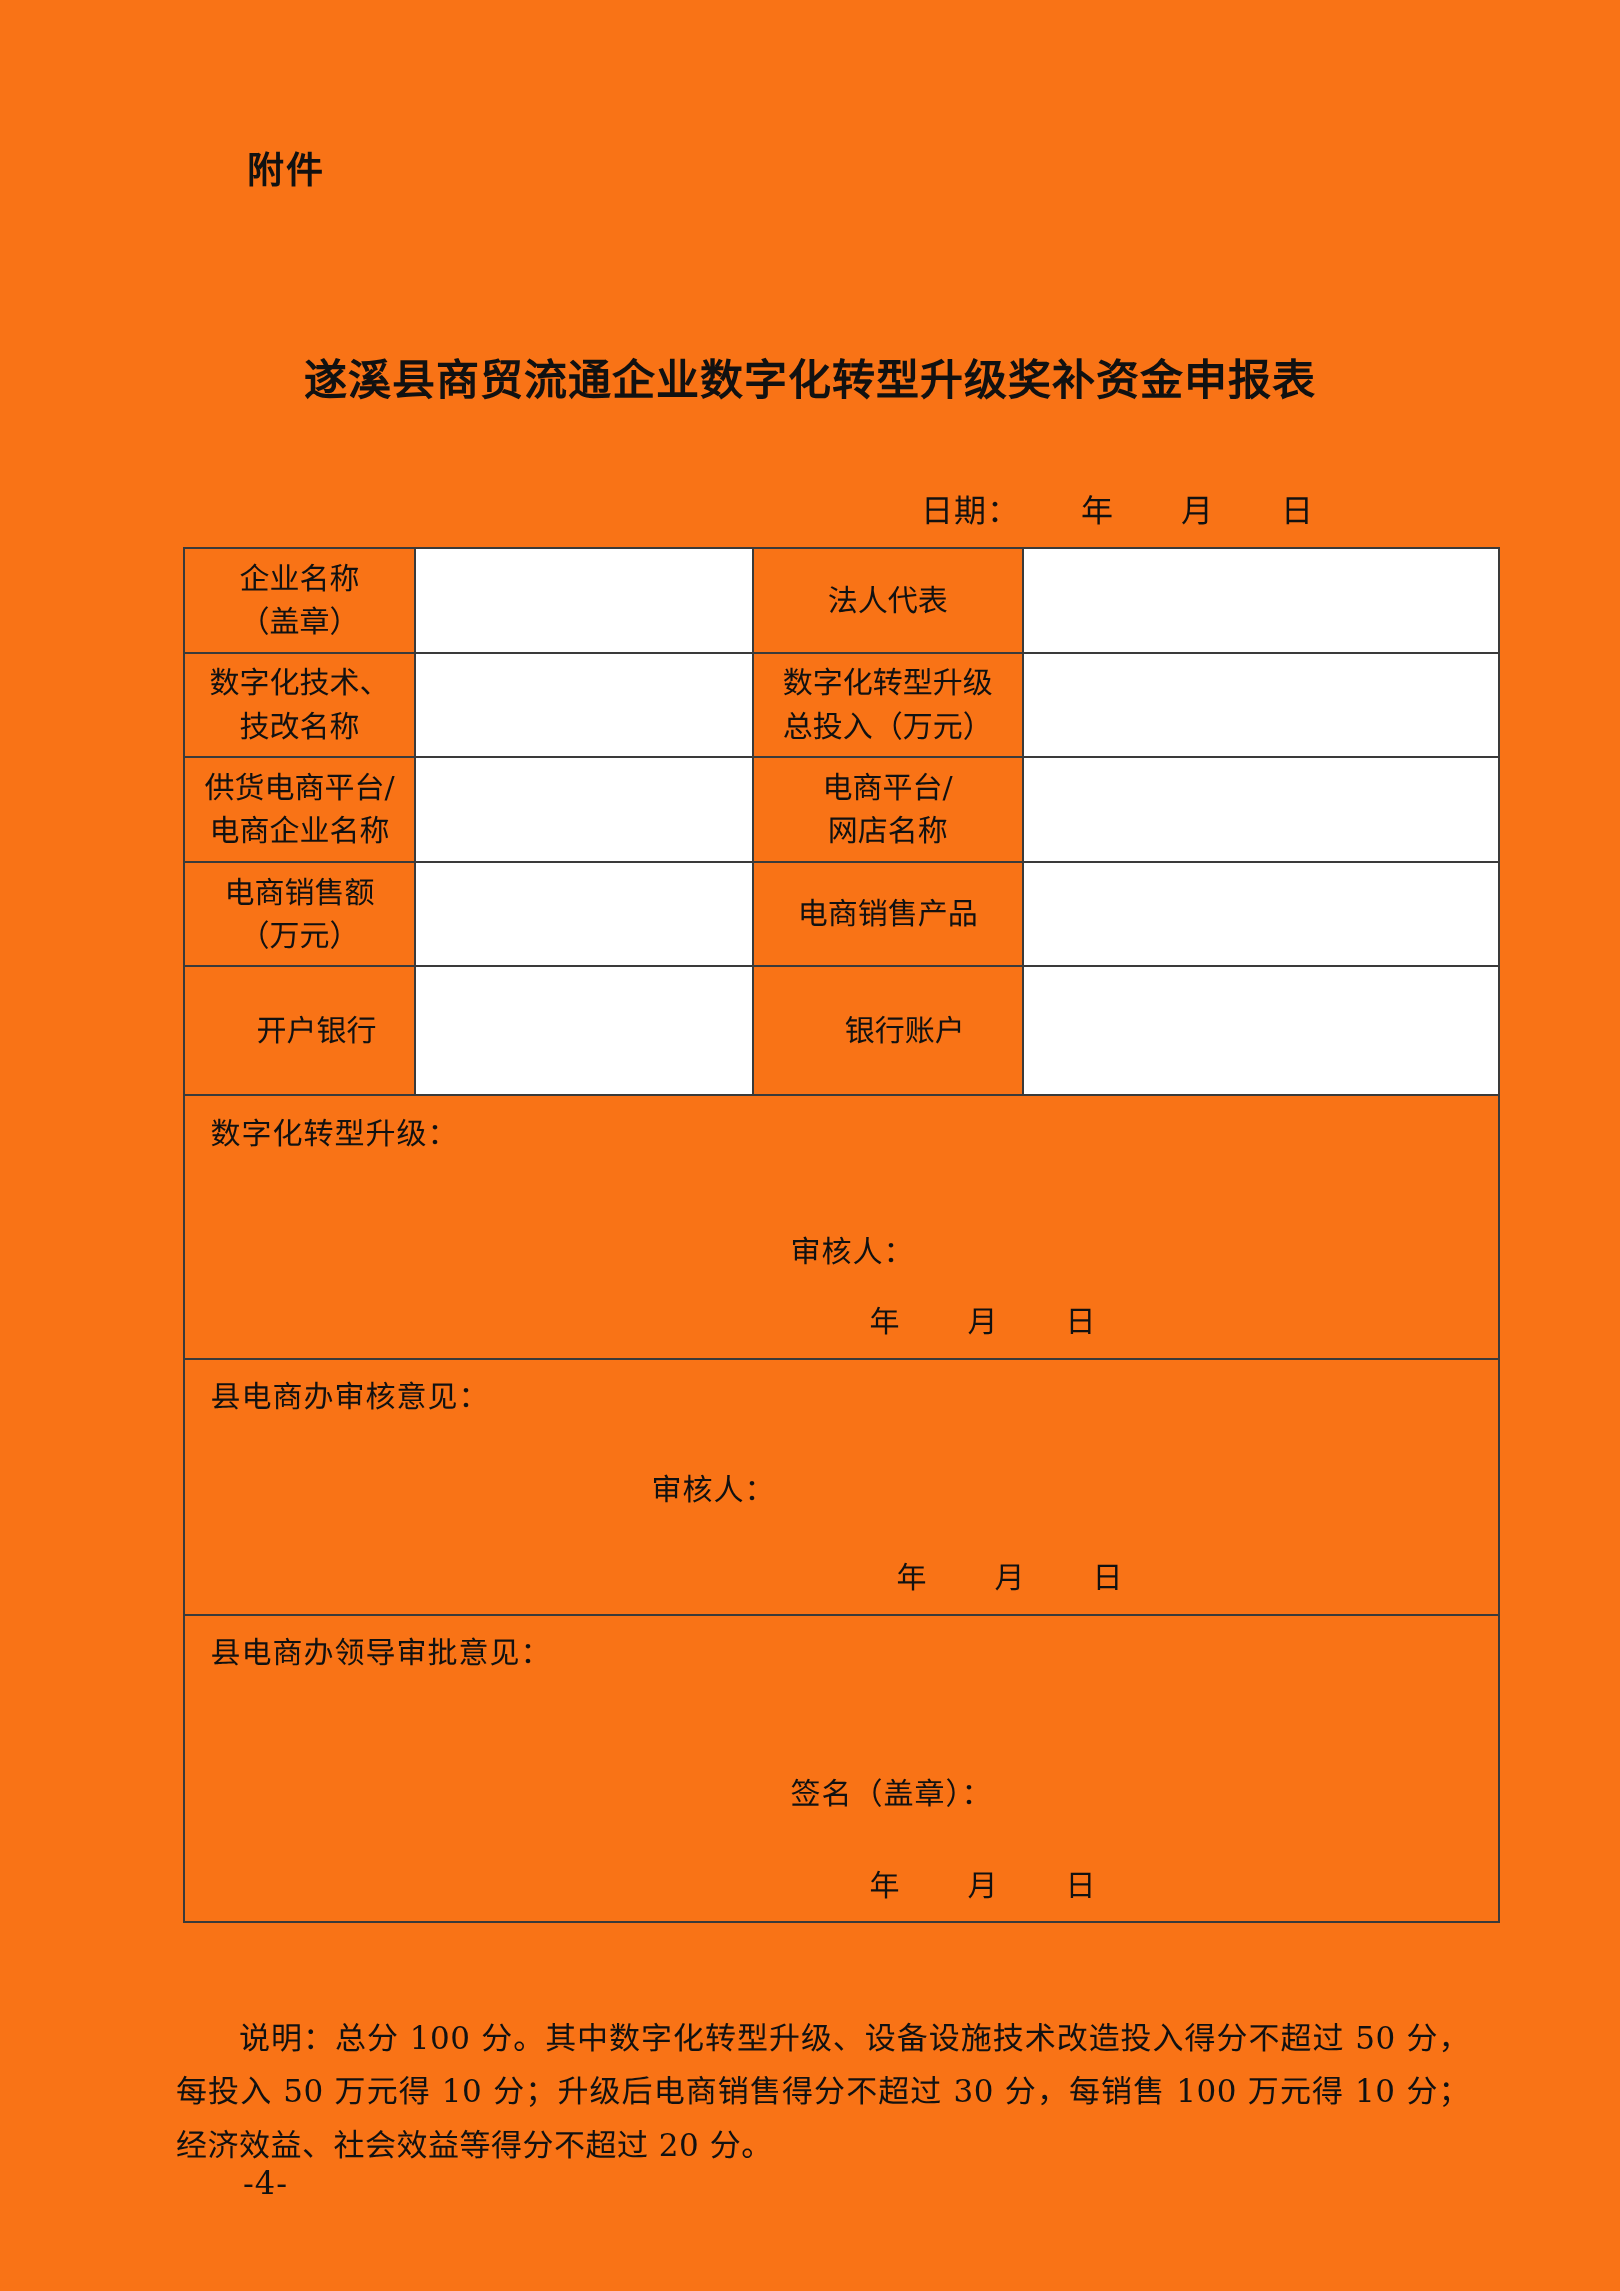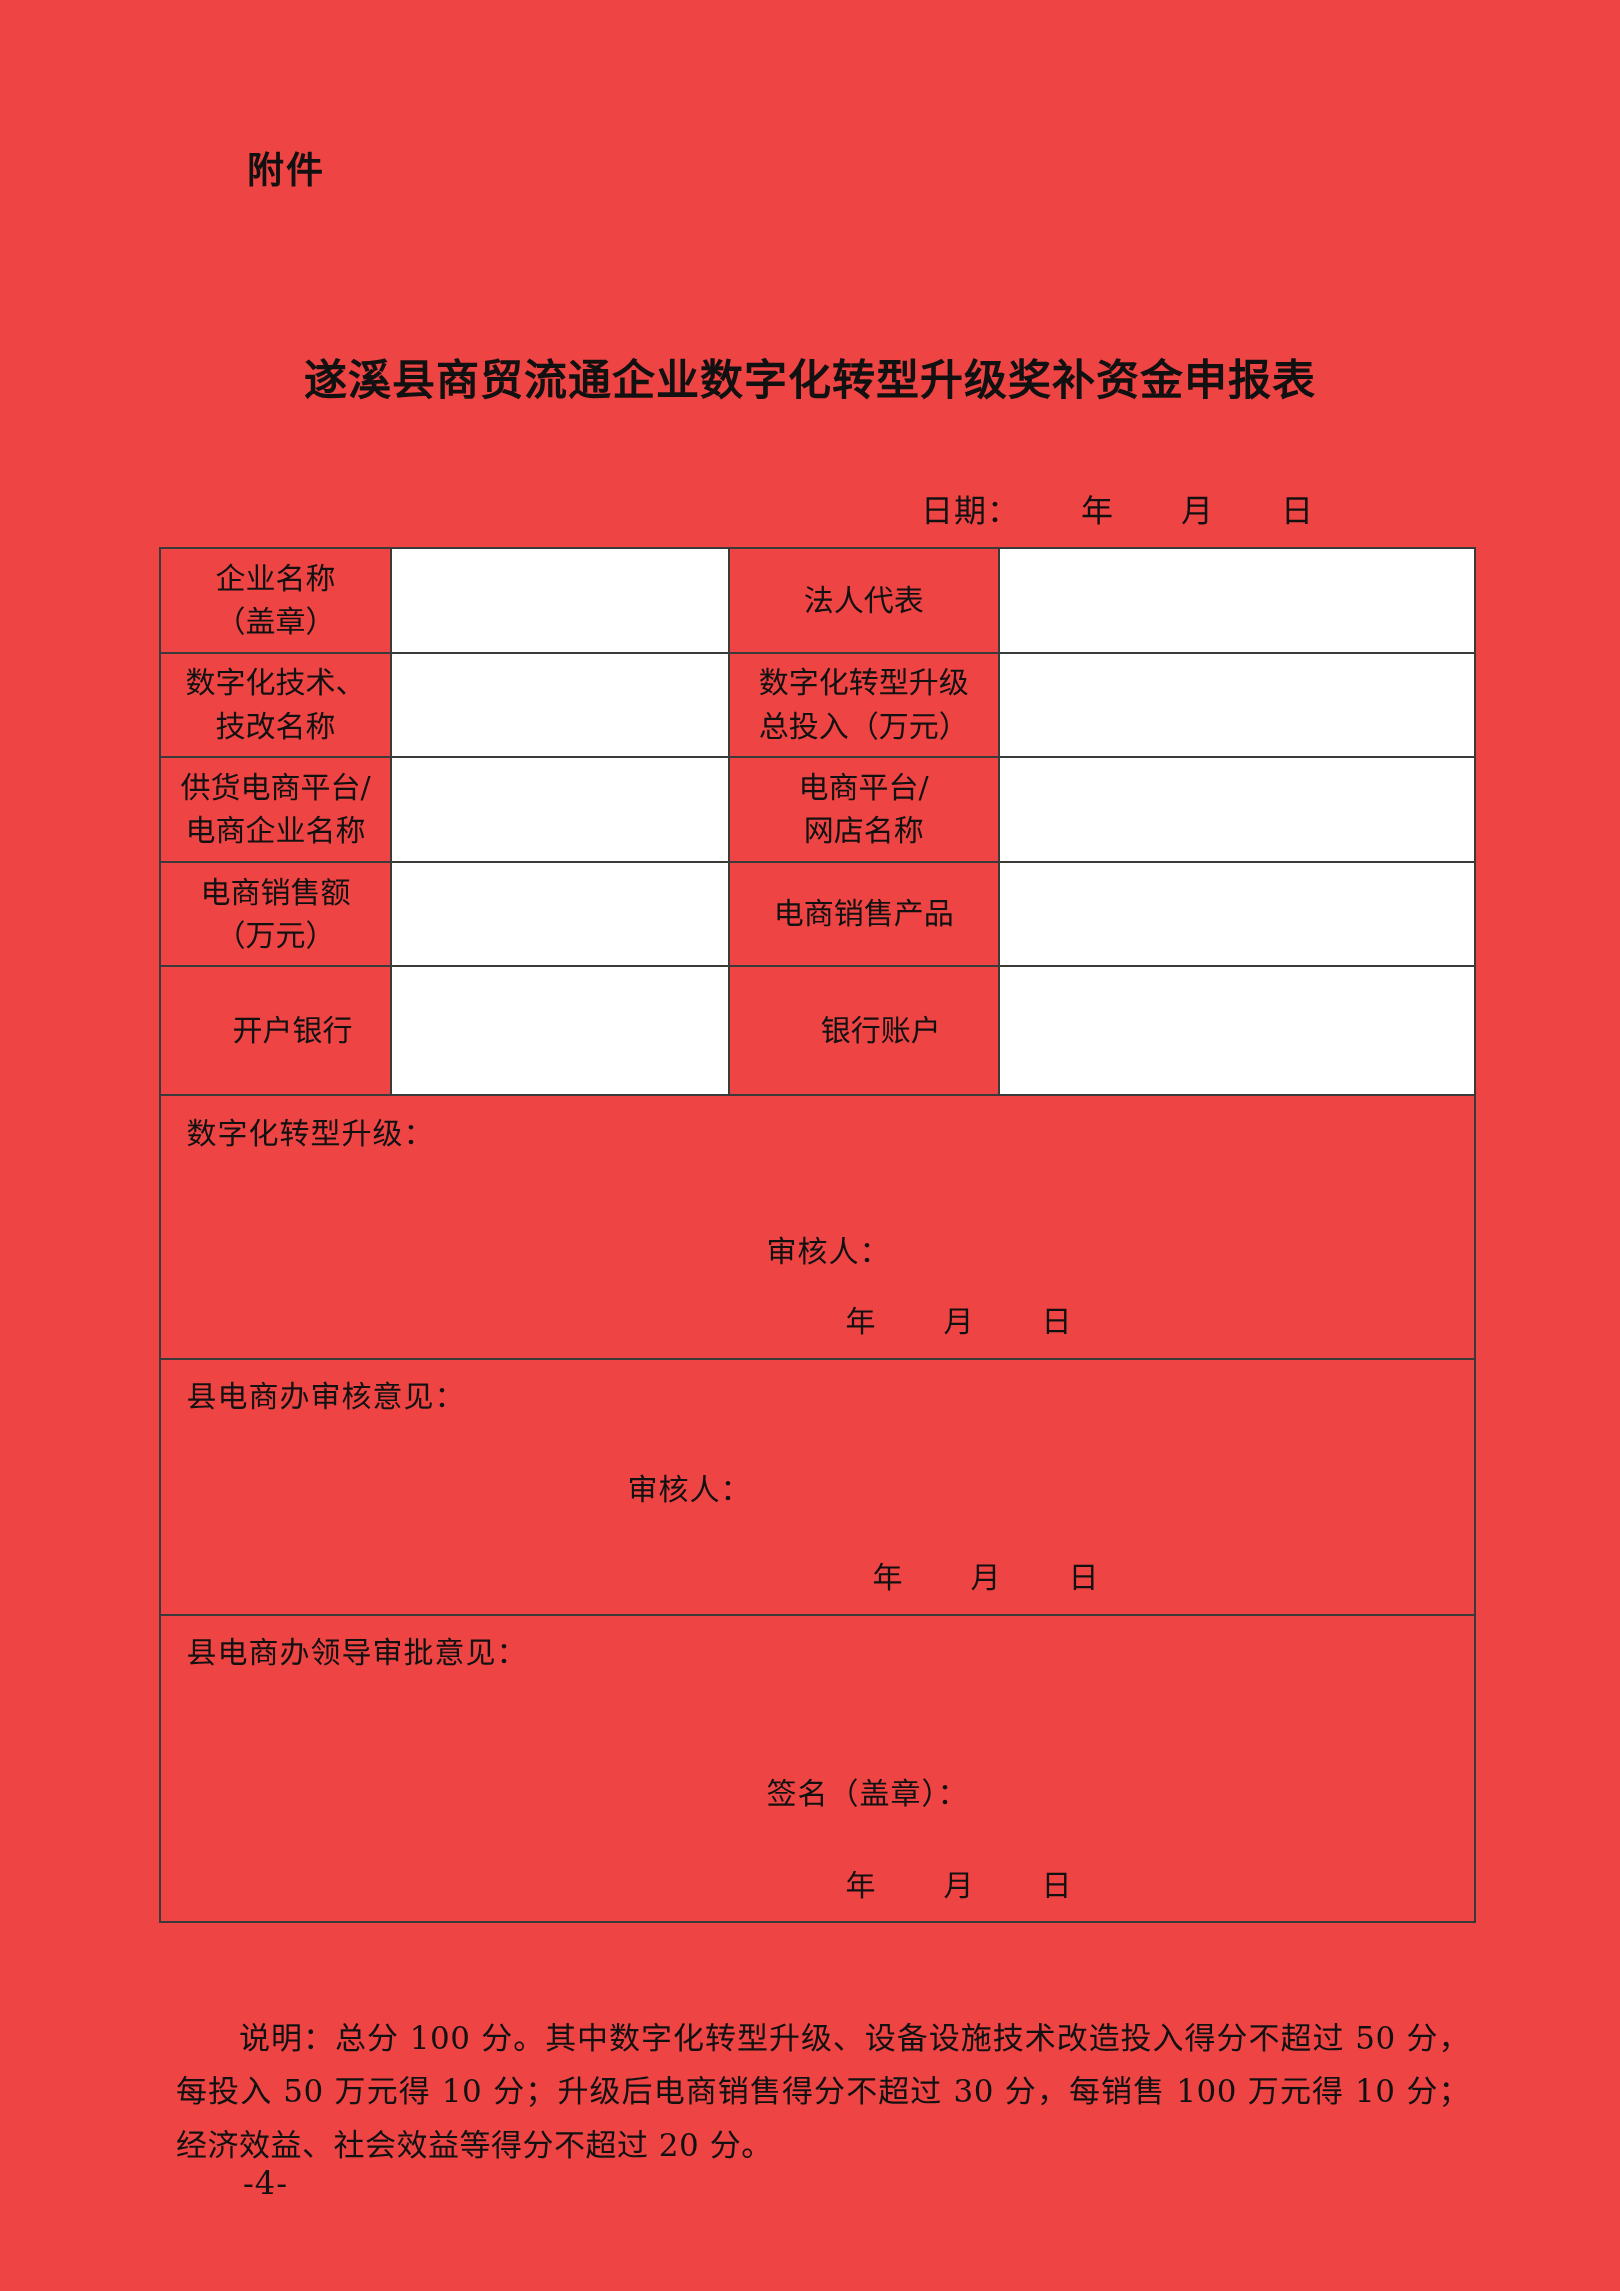--- a/index.html
+++ b/index.html
@@ -5,21 +5,21 @@
 <style>
   html, body {
     margin: 0;
     padding: 0;
     background: #ffffff;
   }
   .page {
     position: relative;
     width: 1620px;
     height: 2292px;
-    background: #ef4444;
+    background: #f97316;
     font-family: "DejaVu Serif", "Liberation Serif", serif;
     color: #111111;
     overflow: hidden;
     box-sizing: border-box;
   }
 
   
   .attachment-label {
     position: absolute;
     left: 247px;
@@ -54,21 +54,21 @@
     letter-spacing: 1px;
     margin-top: 10px;
   }
   .date-line .dl-label { margin-right: 61px; }
   .date-line .dl-unit  { margin-right: 67px; }
   .date-line .dl-unit:last-child { margin-right: 0; }
 
   
   .form-table {
     position: absolute;
-    left: 159px;
+    left: 183px;
     top: 547px;
     width: 1317px;
     border-collapse: collapse;
     table-layout: fixed;
   }
   .form-table td {
     border: 2px solid #3a3a3a;
     font-size: 30px;
     line-height: 1.45;
     padding: 7.8px 9.8px;

